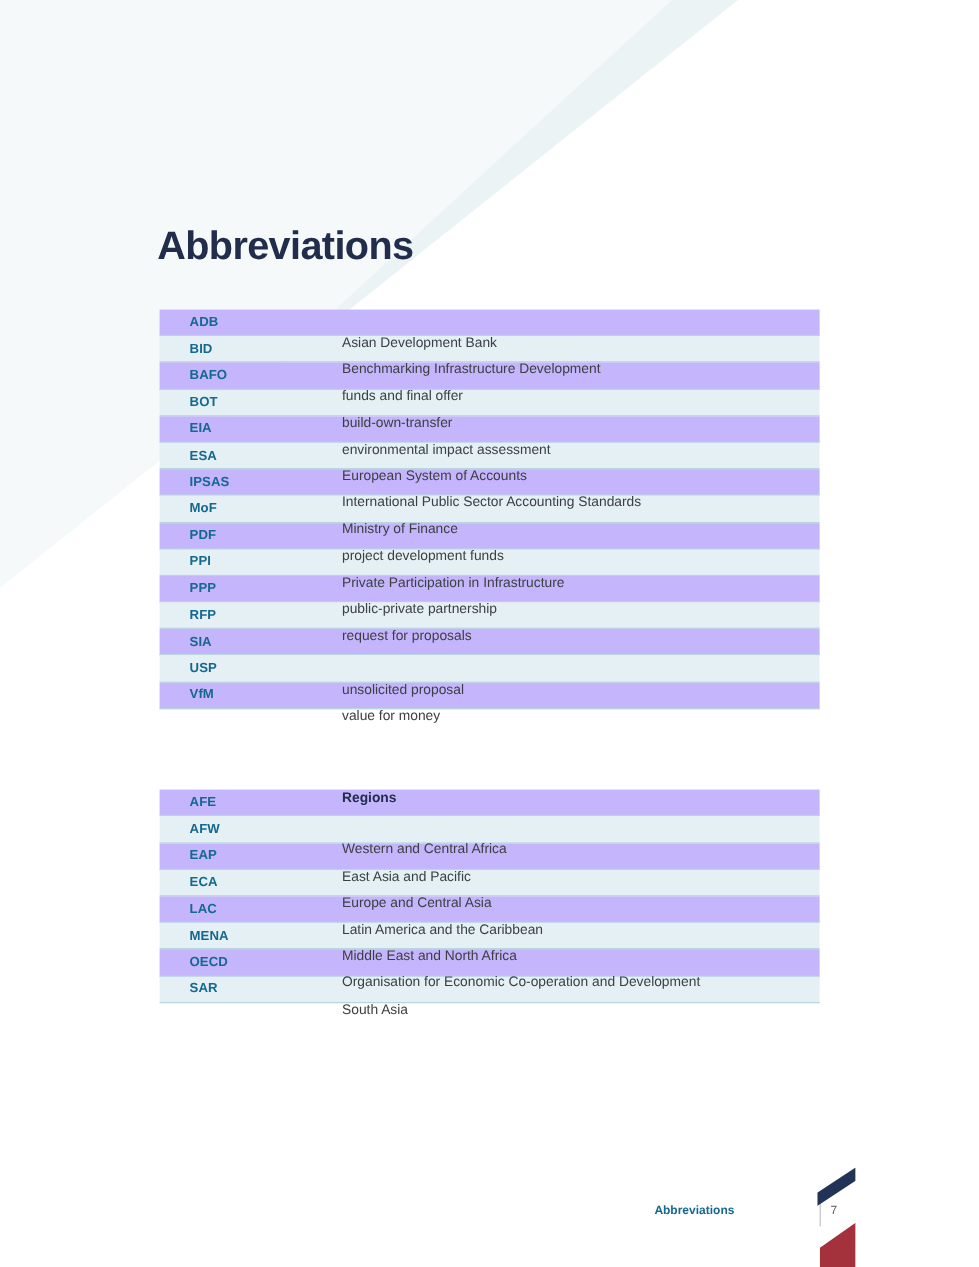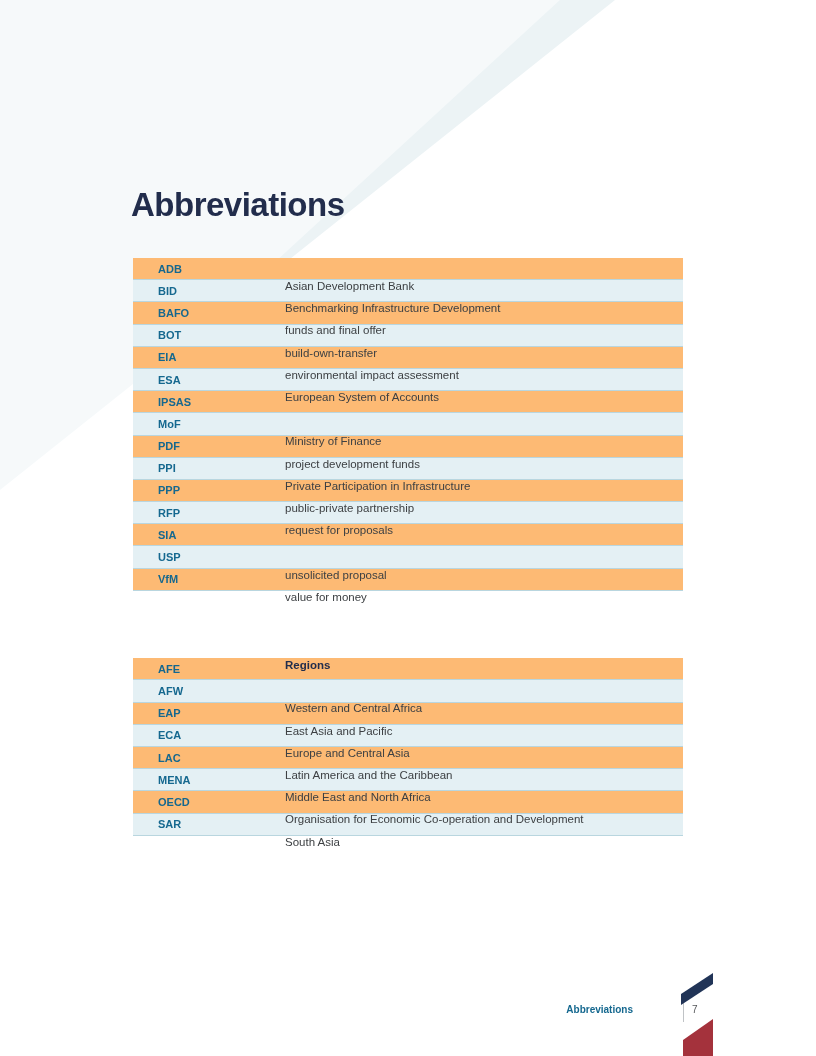--- a/index.html
+++ b/index.html
@@ -2,21 +2,20 @@
 <html><head>
 <meta charset="utf-8">
 <style>
   html,body{margin:0;padding:0;background:#ffffff;}
   .page{
     position:relative;
     width:752px;height:1056px;
     background:#ffffff;
     overflow:hidden;
     font-family:"Liberation Sans","DejaVu Sans",sans-serif;
-    padding-left:21px;
   }
   
   .bg-tri{position:absolute;left:0;top:0;width:816px;height:1056px;pointer-events:none;}
   .bg-tri-1{
     background:#ecf3f5;
     clip-path:polygon(0px 0px,615px 0px,0px 490px);
   }
   .bg-tri-2{
     background:rgba(255,255,255,0.5);
     clip-path:polygon(0px 0px,560px 0px,0px 515px);
@@ -26,21 +25,21 @@
     font-size:33px;font-weight:700;letter-spacing:-0.5px;
     color:#222d4c;
   }
   .tbl{position:absolute;left:133px;width:550px;}
   .tbl-abbr{top:258px;}
   .tbl-regions{top:636px;}
   .row{
     display:flex;align-items:center;
     height:21.2px;
     border-bottom:1px solid #b9d6df;
-    background:#fdba74;
+    background:#c4b5fd;
   }
   .row.alt{background:#e4f0f4;}
   .row.header-row{border-bottom:none;height:22.2px;background:transparent;align-items:center;}
   .cell-abbr{
     width:127px;padding-left:25px;flex:0 0 auto;
     font-size:11px;font-weight:700;color:#15688f;
   }
   .cell-def{
     flex:1 1 auto;
     font-size:11.5px;color:#3d4043;margin-top:35px;
@@ -103,20 +102,21 @@
     <div class="row">
         <span class="cell-abbr">EIA</span>
         <span class="cell-def">environmental impact assessment</span>
       </div>
     <div class="row alt">
         <span class="cell-abbr">ESA</span>
         <span class="cell-def">European System of Accounts</span>
       </div>
     <div class="row">
         <span class="cell-abbr">IPSAS</span>
+        <span class="cell-def">International Public Sector Accounting Standards</span>
       </div>
     <div class="row alt">
         <span class="cell-abbr">MoF</span>
         <span class="cell-def">Ministry of Finance</span>
       </div>
     <div class="row">
         <span class="cell-abbr">PDF</span>
         <span class="cell-def">project development funds</span>
       </div>
     <div class="row alt">

